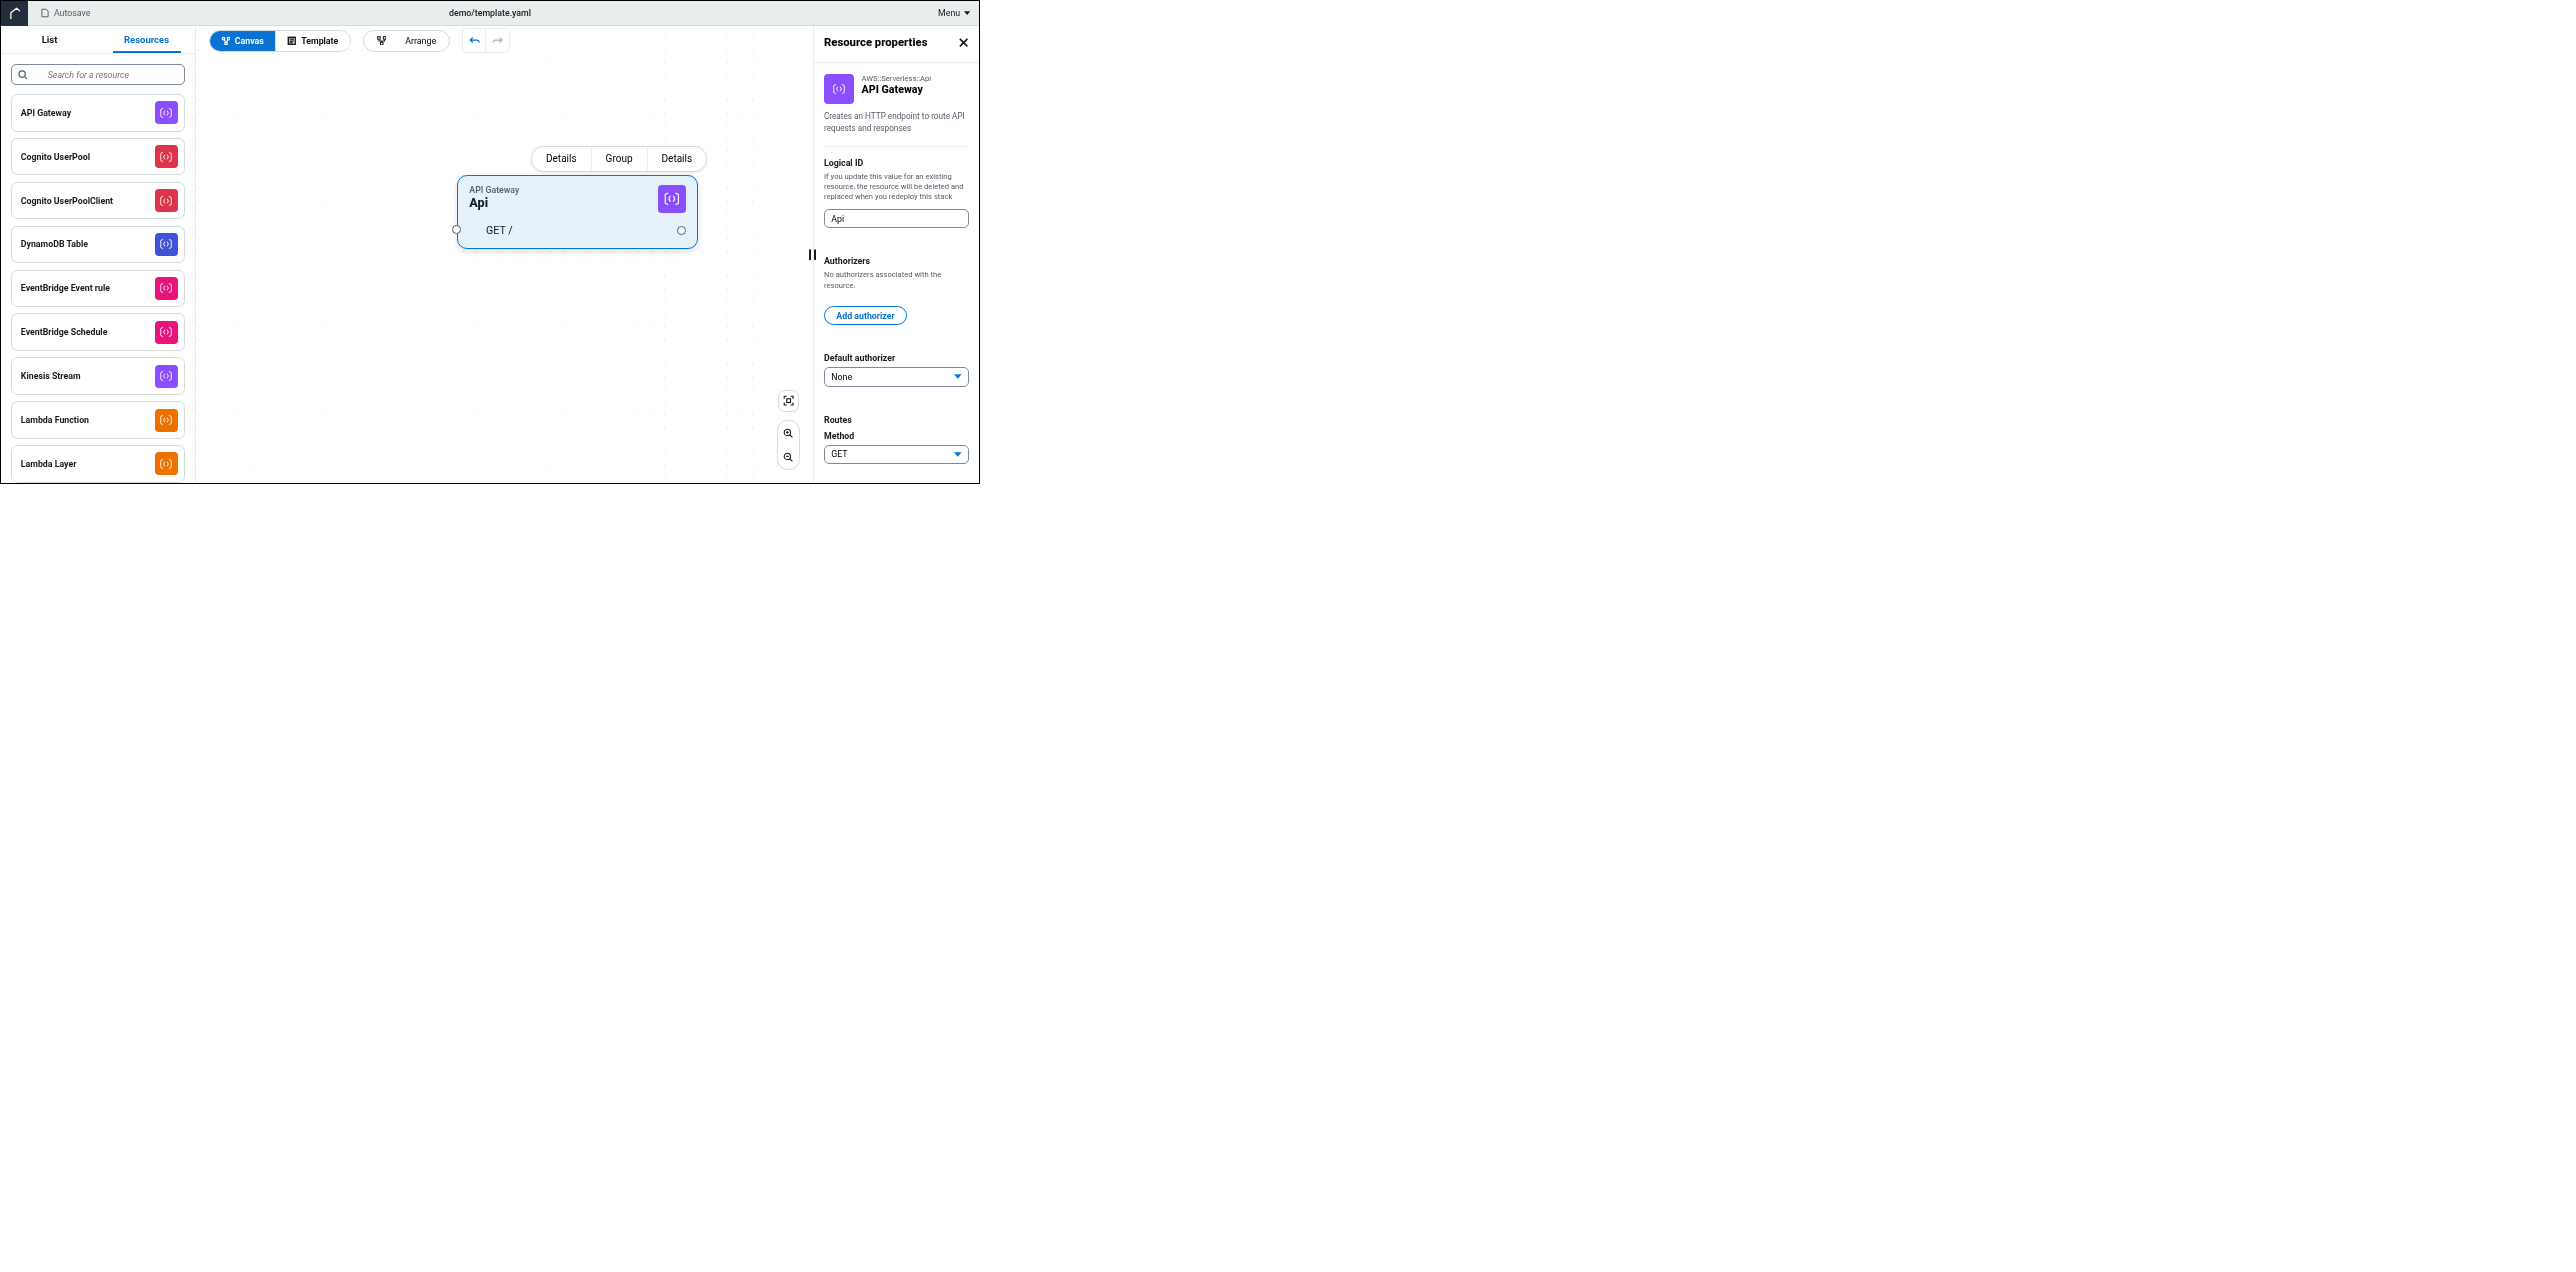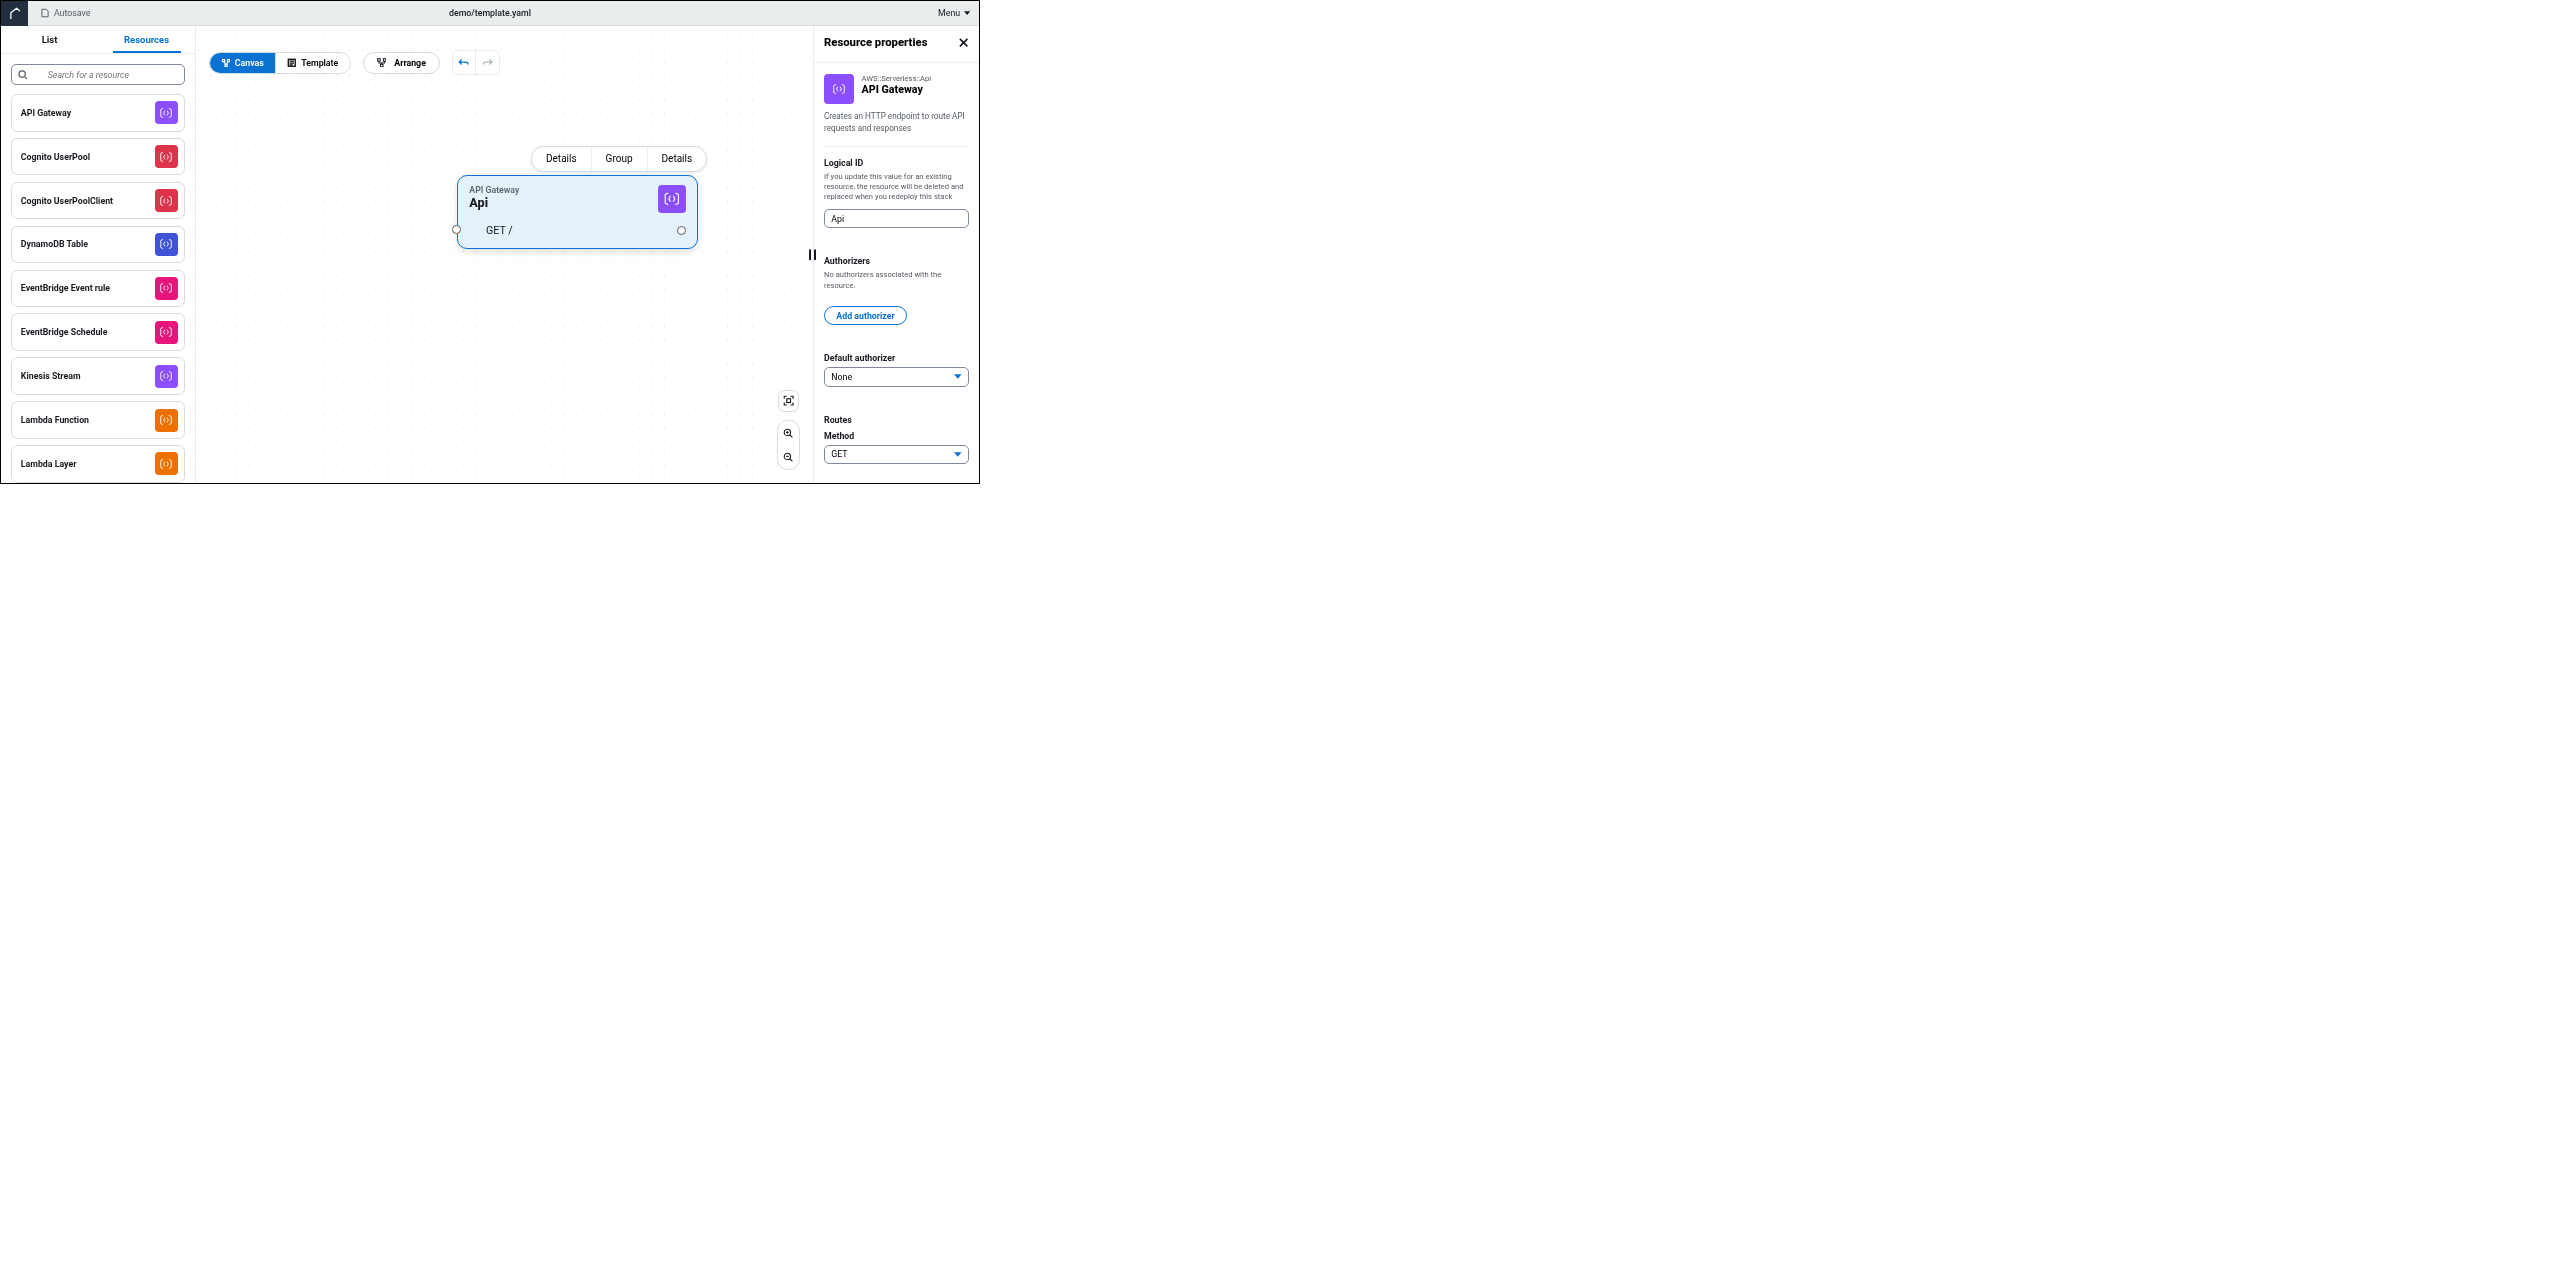--- a/index.html
+++ b/index.html
@@ -39,27 +39,27 @@
   .ic-kin   { background: #8c4fff; }
   .ic-lam   { background: #ed7100; }
   .resource-icon svg { width: 14px; height: 14px; stroke: #fff; fill: none; stroke-width: 1.5; }
   
   
   .canvas-area { flex: 1; position: relative; background: #fff;
     background-image: radial-gradient(circle, #d5dbdb 0.8px, transparent 0.8px);
     background-size: 12.6px 12.6px;
     background-position: -3.8px 17.6px;
   }
-  .toolbar { position: absolute; top: 24px; left: 12.6px; display: flex; gap: 12.6px; align-items: center; }
+  .toolbar { position: absolute; top: 2px; left: 12.6px; display: flex; gap: 12.6px; align-items: center; }
   .pill { display: flex; border: 0.6px solid #d5dbdb; border-radius: 12.6px; overflow: hidden; background: #fff; }
   .pill-btn { padding: 5px 11.3px; font-size: 8.8px; font-weight: 600; display: flex; align-items: center; gap: 4.4px; cursor: pointer; background: #fff; border-right: 0.6px solid #d5dbdb; }
   .pill-btn:last-child { border-right: 0; }
   .pill-btn.active { background: #0972d3; color: #fff; }
   .pill-btn svg { width: 9.5px; height: 9.5px; stroke: currentColor; fill: none; stroke-width: 2; }
-  .arrange-pill { border: 0.6px solid #d5dbdb; border-radius: 12.6px; padding: 5px 12.6px; font-size: 8.8px; font-weight: 700; background: #fff; display: flex; align-items: center; gap: 8px; cursor: pointer; }
+  .arrange-pill { border: 0.6px solid #d5dbdb; border-radius: 12.6px; padding: 5px 12.6px; font-size: 8.8px; font-weight: 400; background: #fff; display: flex; align-items: center; gap: 19px; cursor: pointer; }
   .arrange-pill svg { width: 9.5px; height: 9.5px; stroke: #16191f; fill: none; stroke-width: 1.6; }
   .undo-redo { display: flex; border: 0.6px solid #eaeded; border-radius: 5px; overflow: hidden; background: #fff; }
   .ur-btn { width: 23px; height: 23px; display: flex; align-items: center; justify-content: center; cursor: pointer; }
   .ur-btn:first-child { border-right: 0.6px solid #eaeded; }
   .ur-btn svg { width: 11.3px; height: 11.3px; fill: none; stroke-width: 2; }
   .ur-btn.undo svg { stroke: #0972d3; }
   .ur-btn.redo svg { stroke: #aab7b8; }
   
   .context-menu { position: absolute; top: 120px; left: 335px; background: #fff; border: 0.6px solid #d5dbdb; border-radius: 12.6px; box-shadow: 0 1.3px 3.8px rgba(0,0,0,0.08); display: flex; overflow: hidden; }
   .ctx-btn { padding: 6.3px 14px; font-size: 10px; cursor: pointer; border-right: 0.6px solid #eaeded; }

